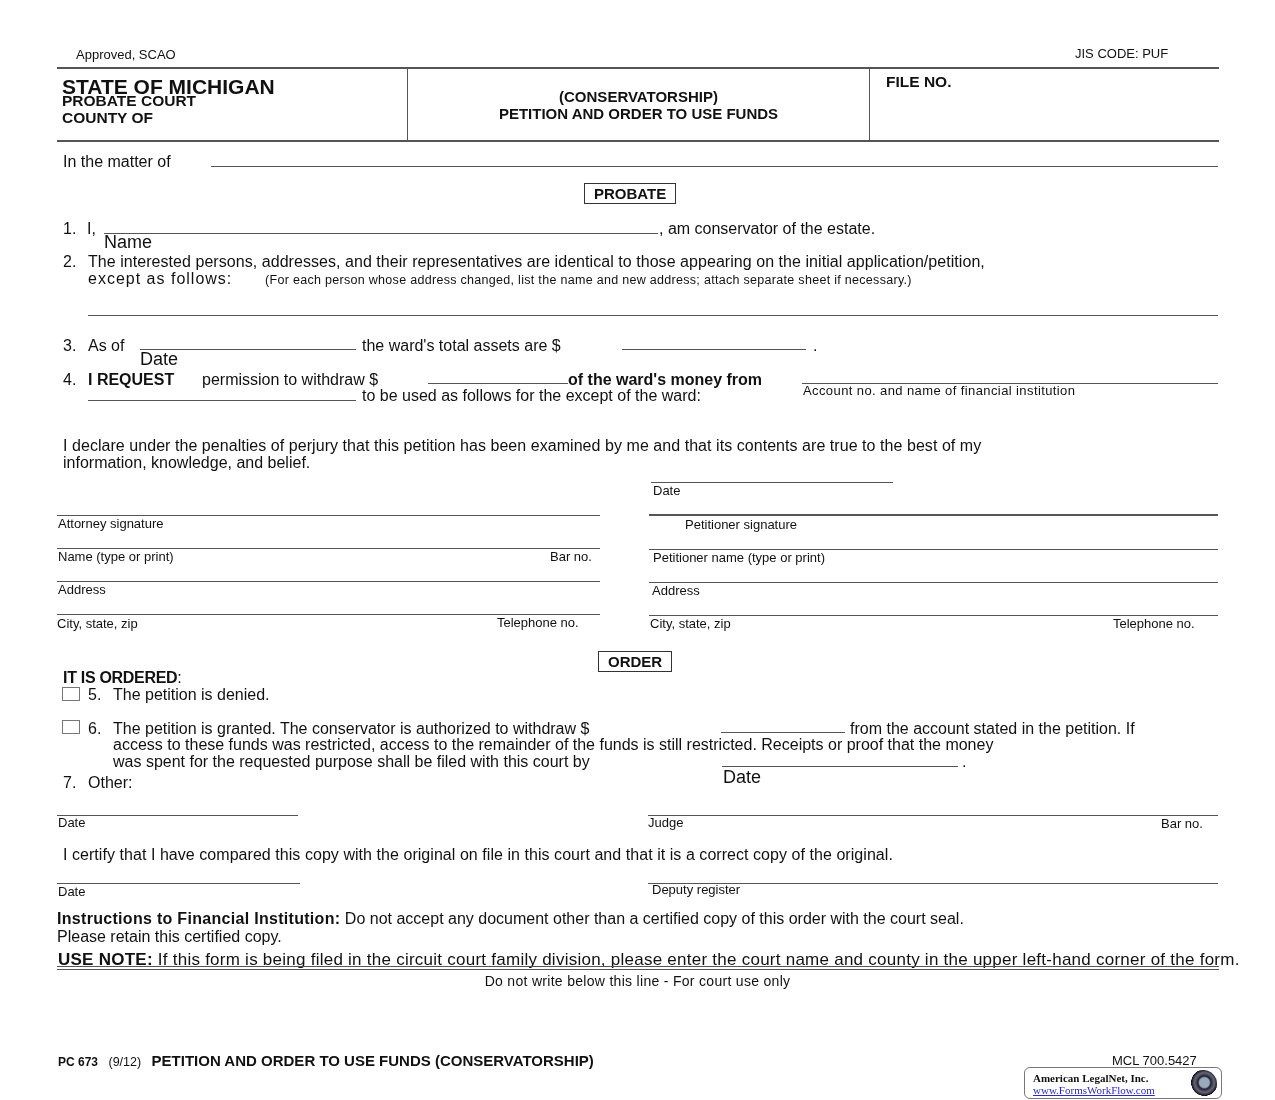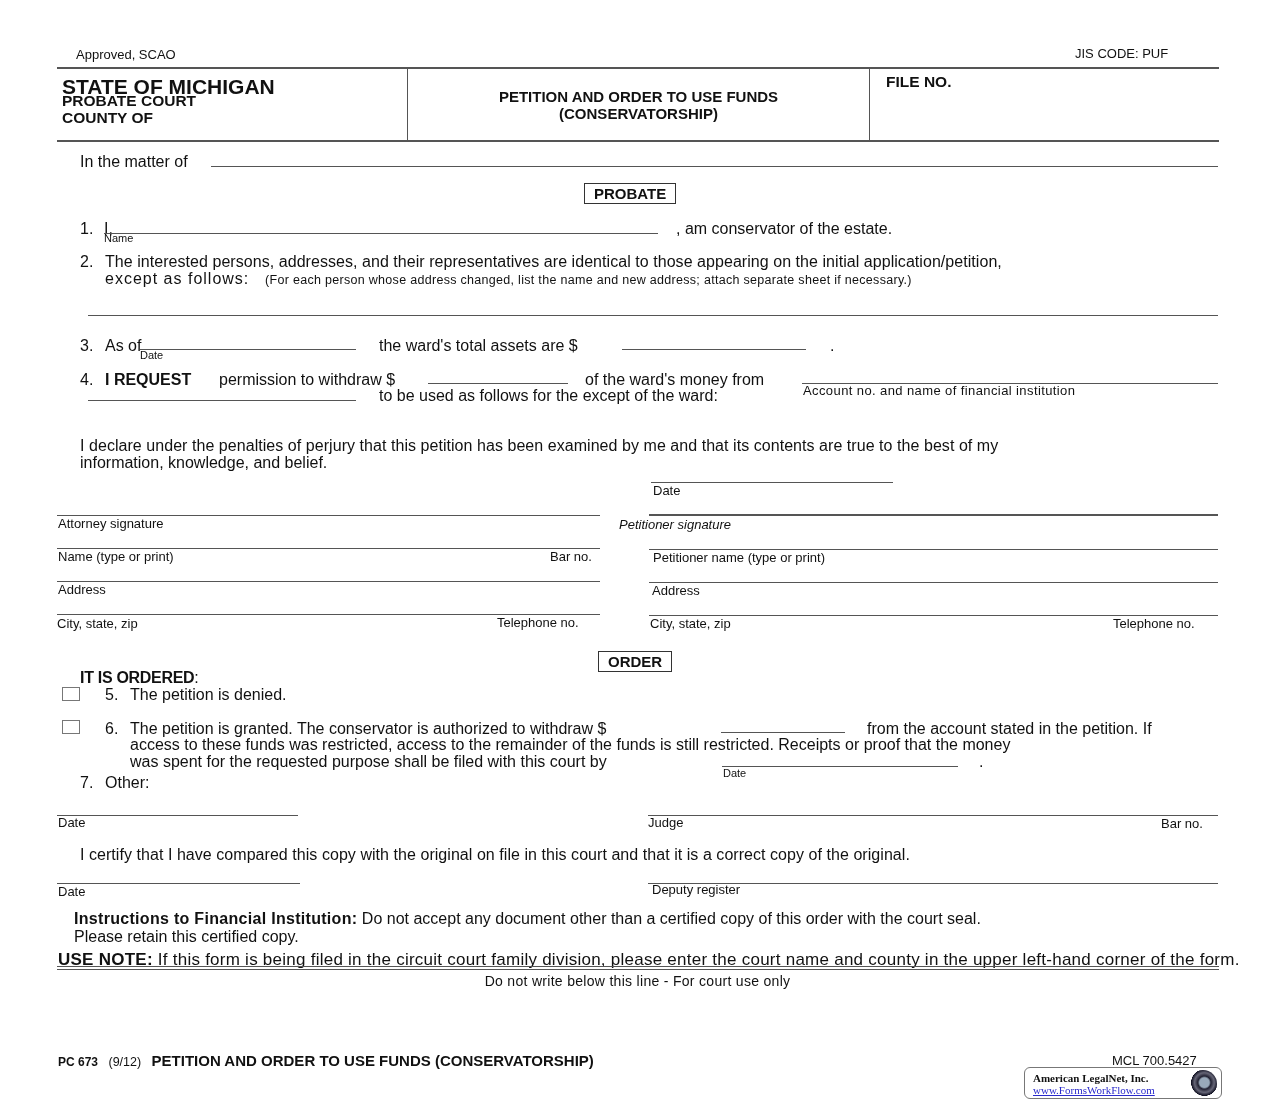--- a/index.html
+++ b/index.html
@@ -2,23 +2,23 @@
 <html><head>
 <meta charset="utf-8">
 <style>
   * { box-sizing: border-box; margin: 0; padding: 0; }
   html, body { width: 1275px; height: 1100px; background: #ffffff; overflow: hidden; }
   body { position: relative; font-family: "Liberation Sans", sans-serif; color: #111; }
   .abs { position: absolute; white-space: nowrap; }
   .hline { position: absolute; height: 0; border-top: 1px solid #555; }
   .hline.thick { border-top: 2px solid #555; }
   .vline { position: absolute; width: 0; border-left: 1px solid #555; }
-  .t16 { font-size: 16px; margin-left: 17px; }
+  .t16 { font-size: 16px; }
   .t13 { font-size: 13px; }
-  .t12 { font-size: 11px; }
+  .t12 { font-size: 18px; }
   .b { font-weight: bold; }
   .boxlabel { position: absolute; border: 1px solid #333; font-weight: bold; font-size: 15px; padding: 1px 9px; }
   .checkbox { position: absolute; width: 18px; height: 14px; border: 1px solid #777; background: #fff; cursor: pointer; }
   .field { position: absolute; height: 18px; border: none; border-bottom: 1px solid #555; background: transparent; }
   .logo { position: absolute; left: 1024px; top: 1067px; width: 198px; height: 32px; border: 1px solid #777; border-radius: 6px; background: #fff; }
   .logo-title { position: absolute; left: 8px; top: 4px; font-family: "Liberation Serif", serif; font-weight: bold; font-size: 11px; color: #111; }
   .logo-url { position: absolute; left: 8px; top: 16px; font-family: "Liberation Serif", serif; font-size: 11px; color: #2a2acc; text-decoration: underline; }
   .logo-globe { position: absolute; right: 4px; top: 2px; width: 28px; height: 28px; border-radius: 50%; background: radial-gradient(circle at 55% 45%, #9ab 0 22%, #223 30%, #667 45%, #112 60%, #fff 62%); }
 </style>
 </head>
@@ -32,22 +32,22 @@
 <div class="vline" style="left:407px; top:68px; height:72px;"></div>
 <div class="vline" style="left:869px; top:68px; height:72px;"></div>
 
 <div>
   <div class="abs b" style="left:62px; top:75px; font-size:21px;">STATE OF MICHIGAN</div>
   <div class="abs b" style="left:62px; top:92px; font-size:15.5px;">PROBATE COURT</div>
   <div class="abs b" style="left:62px; top:109px; font-size:15.5px;">COUNTY OF</div>
 </div>
 
 <div style="position:absolute; left:408px; top:88px; width:461px; text-align:center;">
+  <div class="b" style="font-size:15px; line-height:17px;">(CONSERVATORSHIP)</div>
   <div class="b" style="font-size:15px; line-height:17px;">PETITION AND ORDER TO USE FUNDS</div>
-  <div class="b" style="font-size:15px; line-height:17px;">(CONSERVATORSHIP)</div>
 </div>
 
 <div class="abs b" style="left:886px; top:73px; font-size:15.5px;">FILE NO.</div>
 <input class="field" style="left: 886px; top: 98px; width: 320px; border-bottom: none;" type="text">
 
 <div class="abs t16" style="left:63px; top:153px;">In the matter of</div>
 <input class="field" style="left: 211px; top: 149px; width: 1007px;" type="text" value="">
 
 <div class="boxlabel" style="left:584px; top:183px;">PROBATE</div>
 
@@ -68,21 +68,21 @@
 <input class="field" style="left: 140px; top: 332px; width: 216px;" type="text" value="">
 <div class="abs t12" style="left:140px; top:349px;">Date</div>
 <div class="abs t16" style="left:362px; top:337px;">the ward's total assets are $</div>
 <input class="field" style="left: 622px; top: 332px; width: 184px;" type="text" value="">
 <div class="abs t16" style="left:813px; top:337px;">.</div>
 
 <div class="abs t16" style="left:63px; top:371px;">4.</div>
 <div class="abs t16 b" style="left:88px; top:371px;">I REQUEST</div>
 <div class="abs t16" style="left:202px; top:371px;">permission to withdraw $</div>
 <input class="field" style="left: 428px; top: 366px; width: 140px;" type="text" value="">
-<div class="abs t16" style="left:568px; top:371px;">of the ward's money from</div>
+<div class="abs t16" style="left:568px; top:371px;font-weight:bold;">of the ward's money from</div>
 <input class="field" style="left: 802px; top: 366px; width: 416px;" type="text" value="">
 <div class="abs t13" style="left:803px; top:383px; letter-spacing:0.4px;">Account no. and name of financial institution</div>
 <input class="field" style="left: 88px; top: 383px; width: 268px;" type="text" value="">
 <div class="abs t16" style="left:362px; top:387px;">to be used as follows for the except of the ward:</div>
 
 <div class="abs t16" style="left:63px; top:437px; letter-spacing:0.05px;">I declare under the penalties of perjury that this petition has been examined by me and that its contents are true to the best of my</div>
 <div class="abs t16" style="left:63px; top:454px;">information, knowledge, and belief.</div>
 
 <input class="field" style="left: 651px; top: 465px; width: 242px;" type="text">
 <div class="abs t13" style="left:653px; top:483px;">Date</div>
@@ -92,21 +92,21 @@
 <input class="field" style="left: 57px; top: 531px; width: 543px;" type="text">
 <div class="abs t13" style="left:58px; top:549px;">Name (type or print)</div>
 <div class="abs t13" style="left:550px; top:549px;">Bar no.</div>
 <input class="field" style="left: 57px; top: 564px; width: 543px;" type="text">
 <div class="abs t13" style="left:58px; top:582px;">Address</div>
 <input class="field" style="left: 57px; top: 597px; width: 543px;" type="text">
 <div class="abs t13" style="left:57px; top:616px;">City, state, zip</div>
 <div class="abs t13" style="left:497px; top:615px;">Telephone no.</div>
 
 <input class="field" style="left: 649px; top: 498px; width: 569px; border-bottom: 2px solid rgb(85, 85, 85);" type="text">
-<div class="abs t13" style="left:619px; top:517px;font-style:italic;">Petitioner signature</div>
+<div class="abs t13" style="left:685px; top:517px;">Petitioner signature</div>
 <input class="field" style="left: 649px; top: 532px; width: 569px;" type="text">
 <div class="abs t13" style="left:653px; top:550px;">Petitioner name (type or print)</div>
 <input class="field" style="left: 649px; top: 565px; width: 569px;" type="text">
 <div class="abs t13" style="left:652px; top:583px;">Address</div>
 <input class="field" style="left: 649px; top: 598px; width: 569px;" type="text">
 <div class="abs t13" style="left:650px; top:616px;">City, state, zip</div>
 <div class="abs t13" style="left:1113px; top:616px;">Telephone no.</div>
 
 <div class="boxlabel" style="left:598px; top:651px;">ORDER</div>
 

